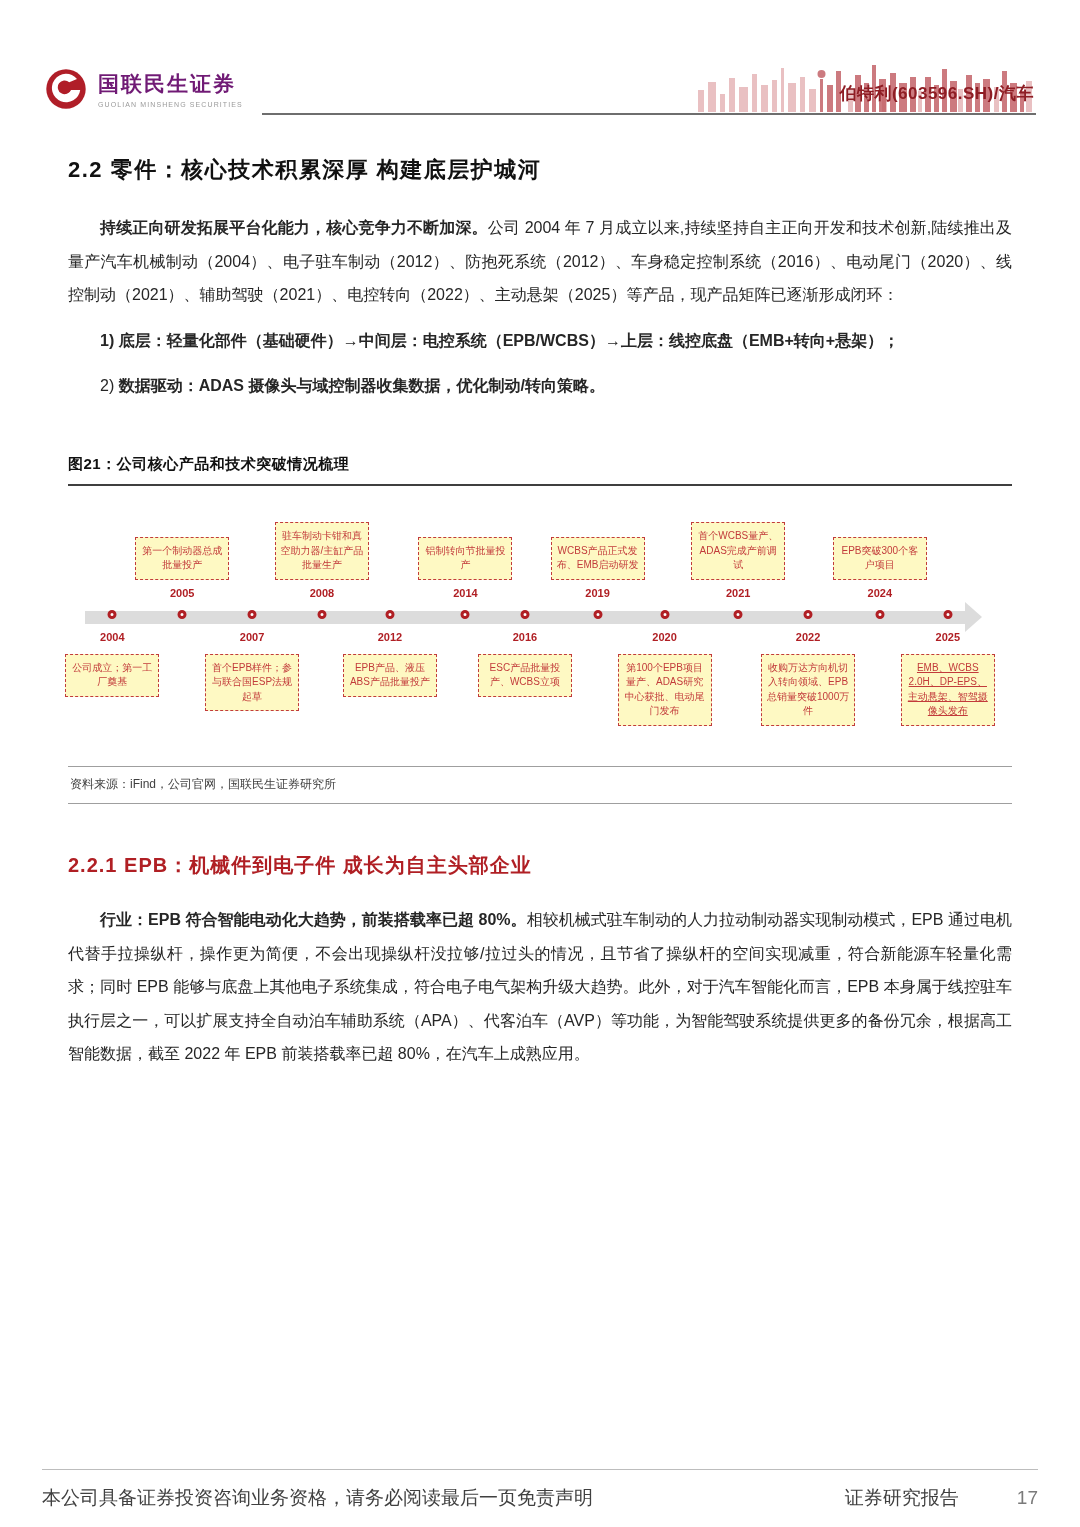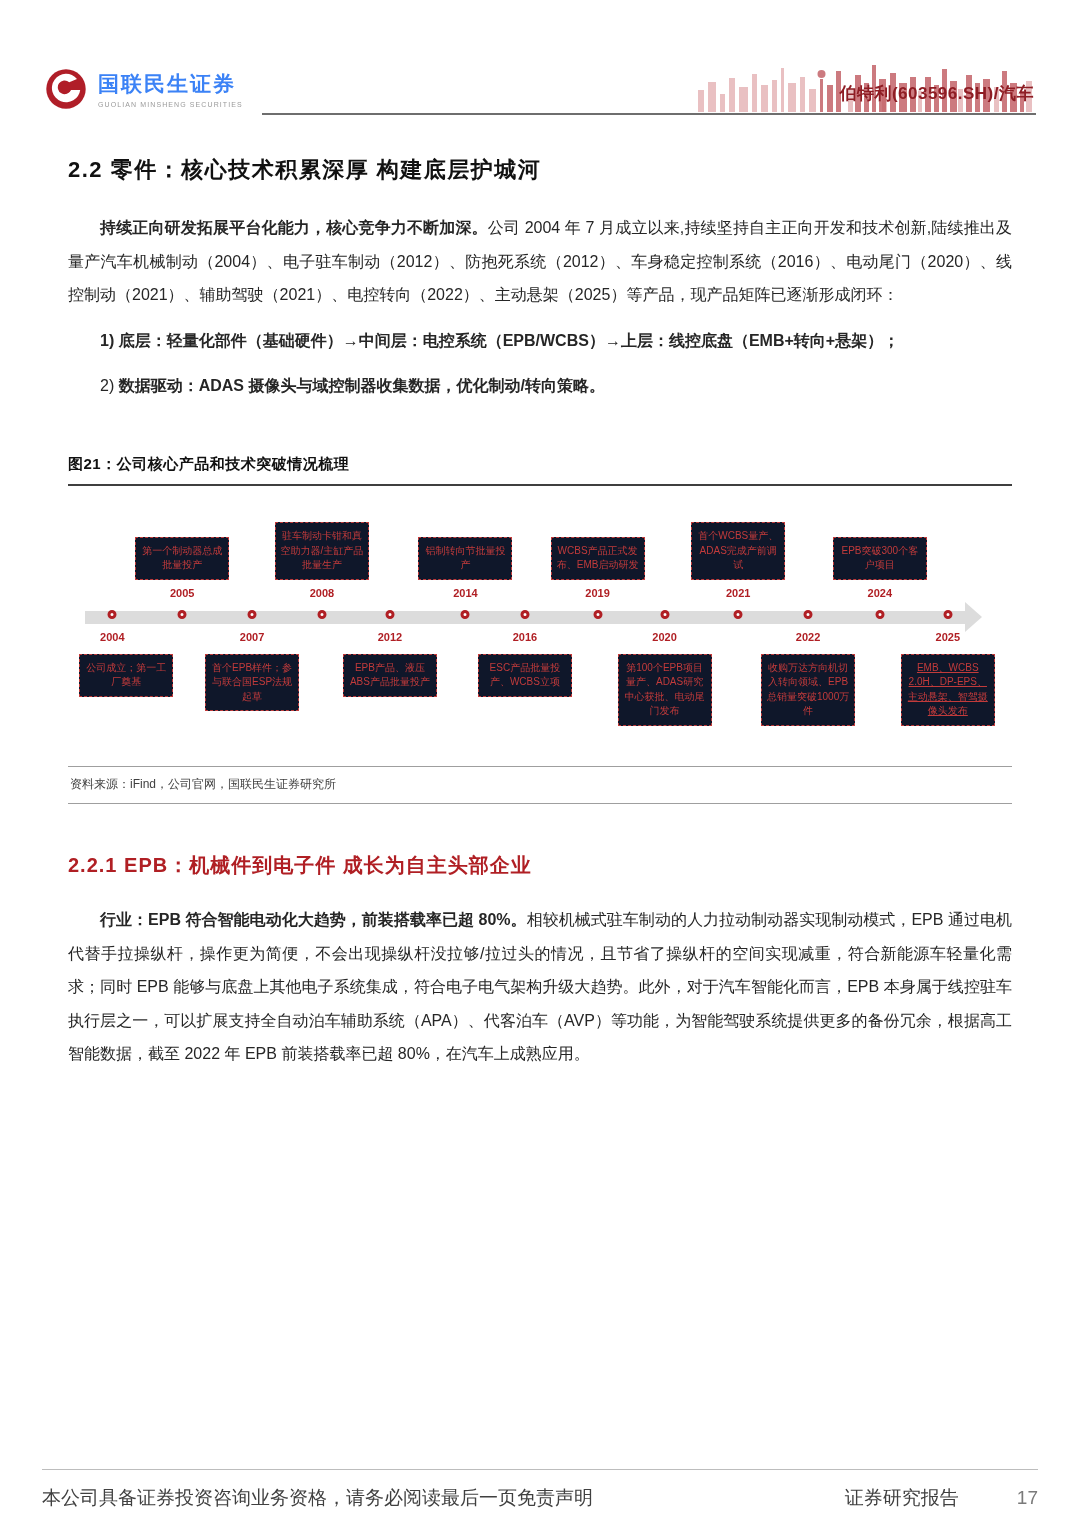--- a/index.html
+++ b/index.html
@@ -7,21 +7,21 @@
   body {
     width:1080px; height:1527px; position:relative; overflow:hidden;
     font-family:"Liberation Sans","DejaVu Sans",sans-serif; color:#262626;
   }
   .page { width:100%; height:100%; position:relative; }
 
   
   header { display:flex; align-items:flex-end; padding:50px 44px 0 44px; height:115px; }
   .brand { display:flex; align-items:center; gap:10px; width:218px; flex:none; padding-bottom:4px; }
   .logo-icon { width:44px; height:44px; flex:none; }
-  .brand-name { font-size:21px; font-weight:bold; color:#3b82f6; letter-spacing:2px; white-space:nowrap; }
+  .brand-name { font-size:21px; font-weight:bold; color:#701a75; letter-spacing:2px; white-space:nowrap; }
   .brand-sub { font-size:7px; color:#9a9a9a; letter-spacing:1.1px; margin-top:3px; white-space:nowrap; }
   .header-right { flex:1; position:relative; height:64px; border-bottom:2px solid #6e6e6e; }
   .skyline { position:absolute; right:0; bottom:1px; }
   .doc-ref { position:absolute; right:2px; bottom:8px; font-size:17px; font-weight:bold; color:#8e1d24; letter-spacing:0.5px;margin-top:47px; }
 
   
   main { padding:0 68px; }
   h1 { font-size:22px; font-weight:bold; color:#111; letter-spacing:1.5px; margin-top:40px; }
   .body-text { font-size:16px; line-height:2.1; text-align:justify; text-indent:2em; color:#262626; }
   .mt-lg { margin-top:26px; }
@@ -39,21 +39,21 @@
   .tl-bar { position:absolute; left:1.8%; top:123px; width:93.2%; height:13px; background:#dcdcdc; }
   .tl-arrowhead { position:absolute; left:95%; top:114px; width:0; height:0;
     border-left:17px solid #dcdcdc; border-top:15.5px solid transparent; border-bottom:15.5px solid transparent; }
   .tl-node { position:absolute; top:122px; width:9px; height:9px; background:#fff;
     border:3px solid #b01f24; border-radius:50%; transform:translateX(-50%); z-index:2; }
   .tl-year { position:absolute; transform:translateX(-50%); font-size:11px; font-weight:bold; color:#b01f24; white-space:nowrap; }
   .tl-year.above { top:99px; }
   .tl-year.below { top:143px; }
   .tl-box { position:absolute; transform:translateX(-50%); width:94px;
     border:1px dashed #c23b3b; color:#c23b3b; font-size:10px; line-height:1.45;
-    text-align:center; padding:6px 3px; background:#0f172a; }
+    text-align:center; padding:6px 3px; background:#fef9c3; }
   .tl-box.above { bottom:186px; }
   .tl-box.below { top:166px; }
 
   h2 { font-size:20px; font-weight:bold; color:#b01f24; letter-spacing:1px; margin-top:48px; }
 
   
   footer { position:absolute; left:42px; right:42px; bottom:16px; }
   .footer-rule { border-top:1px solid #bdbdbd; margin-bottom:15px; }
   .footer-row { display:flex; justify-content:space-between; align-items:center; font-size:19px; color:#404040; }
   .footer-right { display:flex; align-items:center; gap:58px; }
@@ -138,21 +138,21 @@
     <div class="figure">
       <div class="figure-title">图21：公司核心产品和技术突破情况梳理</div>
       <div class="rule-dark"></div>
 
       <div class="timeline">
         <div class="tl-bar"></div>
         <div class="tl-arrowhead"></div>
 
       <div class="tl-node" style="left: 4.7%;"></div>
           <div class="tl-year below" style="left: 4.7%;">2004</div>
-          <div class="tl-box below" style="left: 4.7%; margin-left: 14px;">公司成立；第一工厂奠基</div>
+          <div class="tl-box below" style="left: 4.7%;">公司成立；第一工厂奠基</div>
           <div class="tl-node" style="left: 12.1%;"></div>
           <div class="tl-year above" style="left: 12.1%;">2005</div>
           <div class="tl-box above" style="left: 12.1%;">第一个制动器总成批量投产</div>
           <div class="tl-node" style="left: 19.5%;"></div>
           <div class="tl-year below" style="left: 19.5%;">2007</div>
           <div class="tl-box below" style="left: 19.5%;">首个EPB样件；参与联合国ESP法规起草</div>
           <div class="tl-node" style="left: 26.9%;"></div>
           <div class="tl-year above" style="left: 26.9%;">2008</div>
           <div class="tl-box above" style="left: 26.9%;">驻车制动卡钳和真空助力器/主缸产品批量生产</div>
           <div class="tl-node" style="left: 34.1%;"></div>

